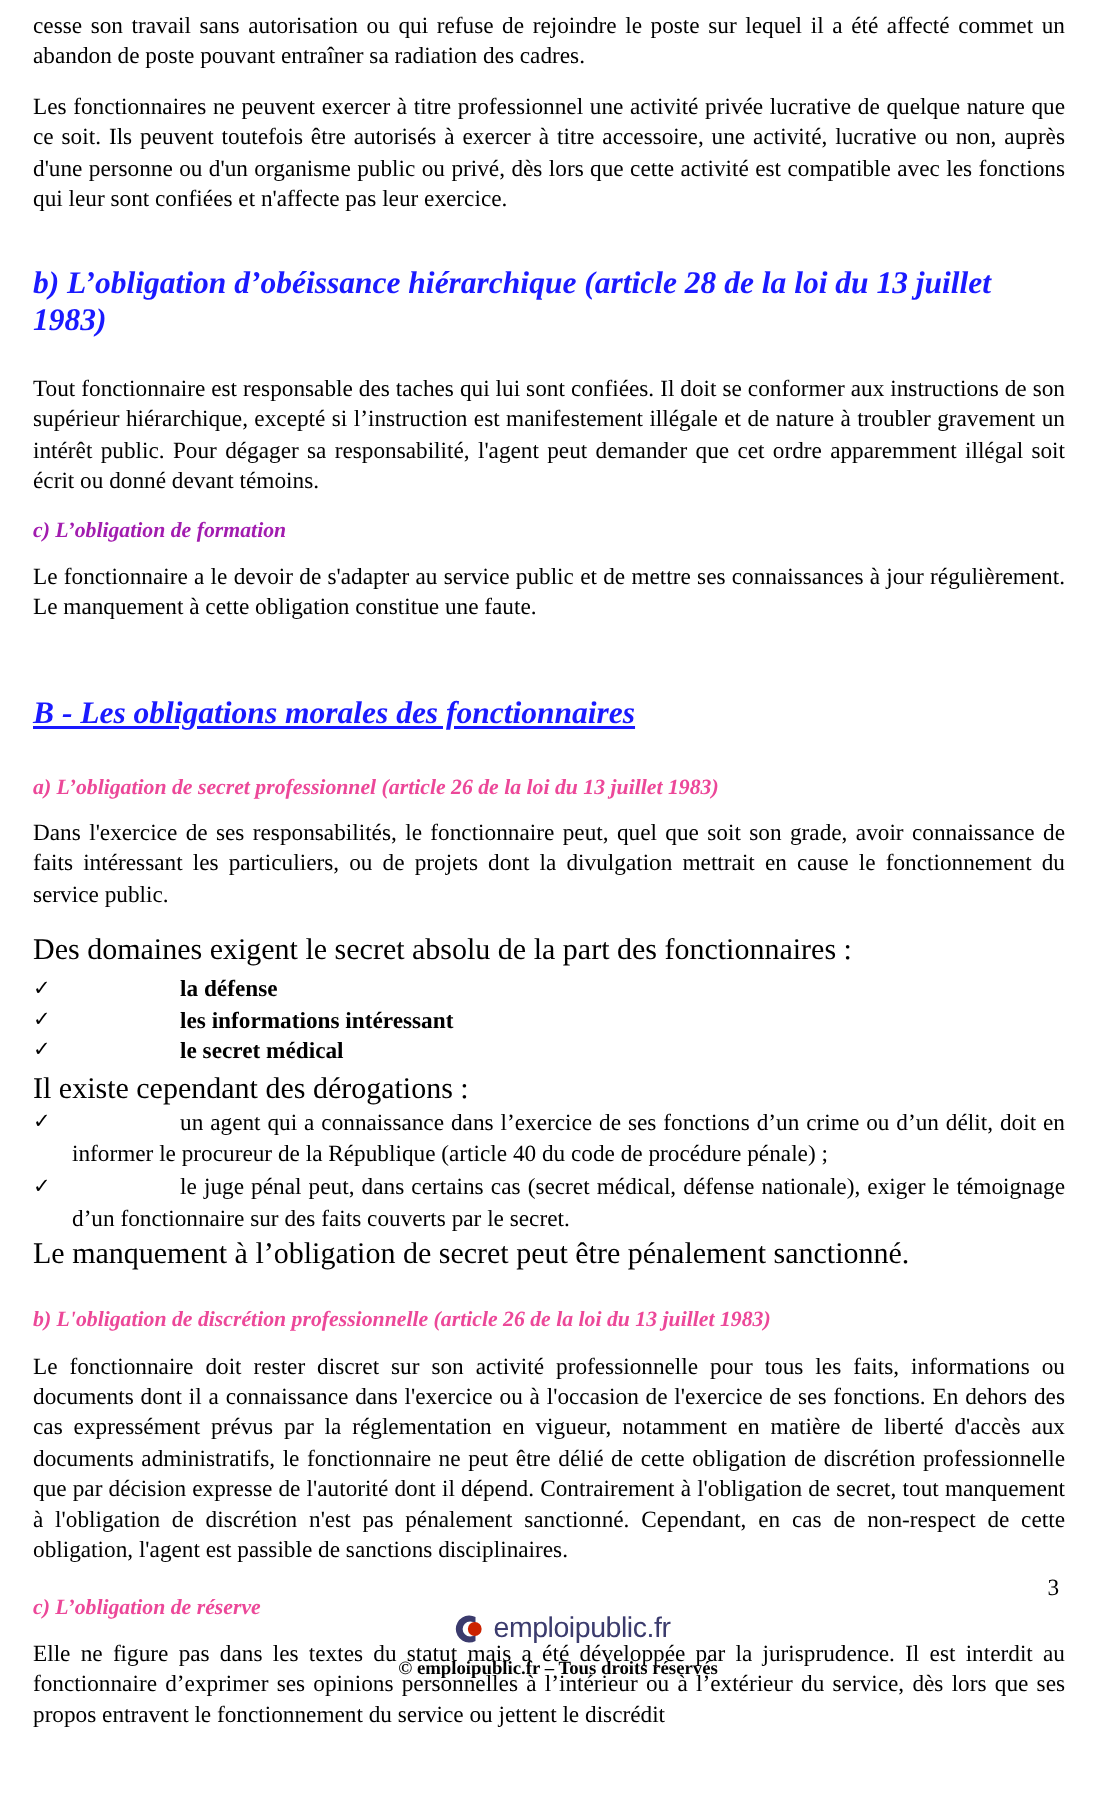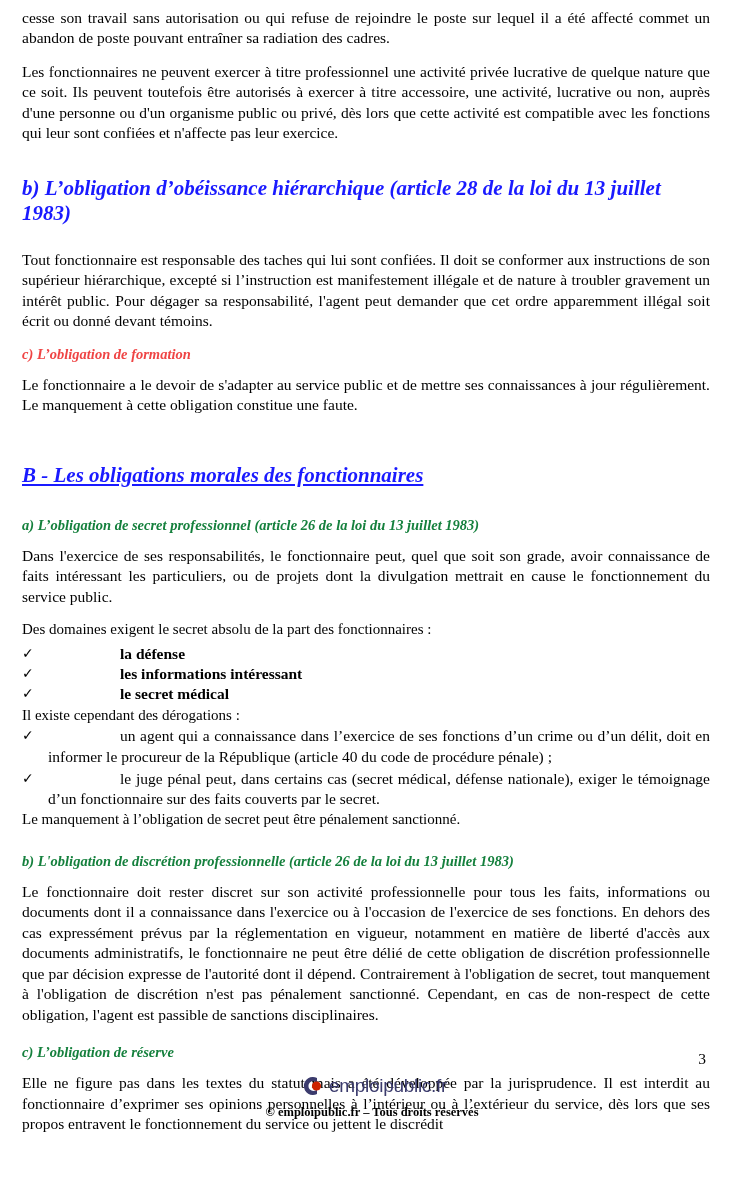--- a/index.html
+++ b/index.html
@@ -40,21 +40,21 @@
     font-style: italic;
     font-size: 21px;
     text-decoration: underline;
     margin: 16px 0 14px 0;
     display: inline-block;
   }
   .heading-b-wrap {
     margin: 16px 0 10px 0;
   }
   .sub-purple {
-    color: #15803d;
+    color: #ec4899;
     font-weight: bold;
     font-style: italic;
     font-size: 14.5px;
     margin: 13px 0 11px 0;
   }
   .checklist {
     margin: 0;
     padding: 0;
     list-style: none;
   }
@@ -82,21 +82,21 @@
     line-height: 1.32;
   }
   .derog .txt {
     flex: 1;
     text-align: justify;
   }
   .derog .txt .lead {
     padding-left: 72px;
   }
   .line {
-    font-size: 15px;
+    font-size: 20px;
     line-height: 1.32;
   }
   .footer {
     position: absolute;
     left: 12px;
     right: 0;
     bottom: 12px;
     text-align: center;
   }
   .logo-row {
@@ -137,21 +137,21 @@
   <p class="para first">cesse son travail sans autorisation ou qui refuse de rejoindre le poste sur lequel il a été affecté commet un abandon de poste pouvant entraîner sa radiation des cadres.</p>
 
   <p class="para">Les fonctionnaires ne peuvent exercer à titre professionnel une activité privée lucrative de quelque nature que ce soit. Ils peuvent toutefois être autorisés à exercer à titre accessoire, une activité, lucrative ou non, auprès d'une personne ou d'un organisme public ou privé, dès lors que cette activité est compatible avec les fonctions qui leur sont confiées et n'affecte pas leur exercice.</p>
 
   <div class="heading-b-wrap">
     <span class="heading-b" style="text-decoration:none;">b) L’obligation d’obéissance hiérarchique (article 28 de la loi du 13 juillet 1983)</span>
   </div>
 
   <p class="para">Tout fonctionnaire est responsable des taches qui lui sont confiées. Il doit se conformer aux instructions de son supérieur hiérarchique, excepté si l’instruction est manifestement illégale et de nature à troubler gravement un intérêt public. Pour dégager sa responsabilité, l'agent peut demander que cet ordre apparemment illégal soit écrit ou donné devant témoins.</p>
 
-  <p class="sub-purple" style="color:#ef4444;">c) L’obligation de formation</p>
+  <p class="sub-purple" style="color:#a21caf;">c) L’obligation de formation</p>
 
   <p class="para">Le fonctionnaire a le devoir de s'adapter au service public et de mettre ses connaissances à jour régulièrement. Le manquement à cette obligation constitue une faute.</p>
 
   <div style="height:18px;"></div>
 
   <div style="margin-bottom:14px;">
     <span class="heading-b">B - Les obligations morales des fonctionnaires</span>
   </div>
 
   <p class="sub-purple">a) L’obligation de secret professionnel (article 26 de la loi du 13 juillet 1983)</p>

